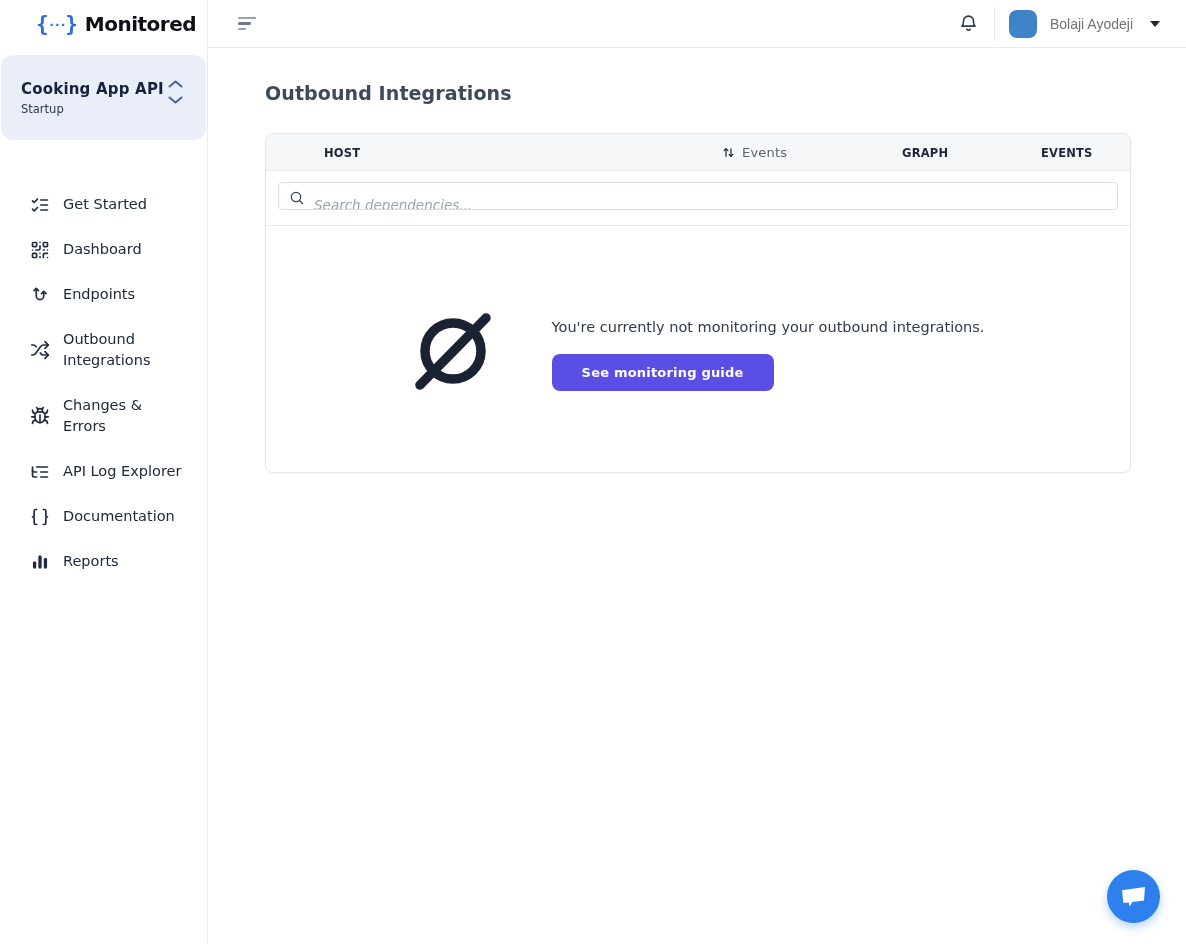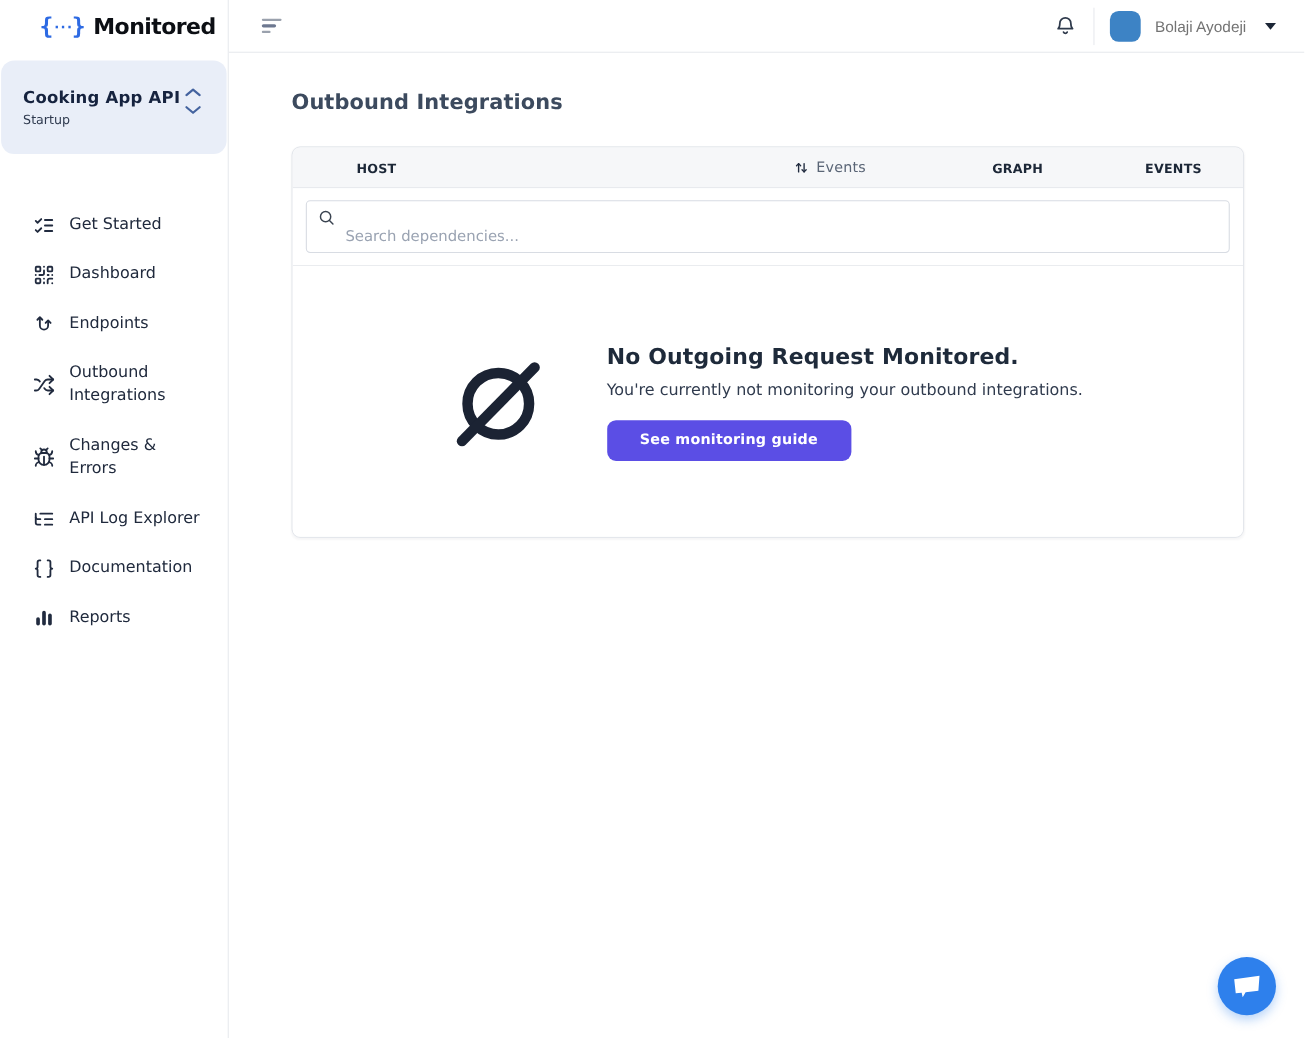--- a/index.html
+++ b/index.html
@@ -65,22 +65,22 @@
   .th{position:absolute;top:0;height:37px;display:flex;align-items:center;
     font-size:11.5px;font-weight:bold;color:#1c2737;letter-spacing:0.2px;}
   .th-host{left:58px;}
   .th-events-sort{left:455px;font-weight:normal;font-size:13px;color:var(--muted);gap:6px;cursor:pointer;background:none;border:none;font-family:inherit;}
   .th-events-sort svg{width:15px;height:15px;color:#212b3f;}
   .th-graph{left:608px;margin-left:28px;}
   .th-events{left:775px;}
   .search-row{padding:11px 12px;border-bottom:1px solid var(--border);background:#fff;}
   .search-wrap{position:relative;}
   .search-wrap svg{position:absolute;left:11px;top:8px;width:16px;height:16px;color:#3a4350;}
-  .search-input{width:100%;height:48px;border:1px solid #d8dce3;border-radius:4px;
-    padding:18px 10px 0 35px;font-size:13.5px;color:#27303f;font-family:inherit;outline:none;background:#fff;}
+  .search-input{width:100%;height:28px;border:1px solid #d8dce3;border-radius:4px;
+    padding:18px 10px 0 35px;font-size:13.5px;color:#27303f;font-family:inherit;outline:none;background:#fff;font-style:italic;}
   .search-input::placeholder{color:#9aa3b2;}
   .empty{height:246px;display:flex;align-items:center;justify-content:center;gap:58px;background:#fff;}
   .empty-icon svg{display:block;}
   .empty-text .empty-title{font-size:20px;font-weight:bold;color:#1e2a3a;letter-spacing:0.1px;}
   .empty-text .empty-desc{font-size:14.5px;color:#303b4e;margin-top:11px;}
   .cta-btn{margin-top:19px;background:var(--accent);color:#fff;border:none;border-radius:8px;
     padding:11px 30px;font-size:13px;font-weight:bold;font-family:inherit;cursor:pointer;letter-spacing:0.2px;}
 
   
   .chat-btn{position:absolute;right:26px;bottom:21px;width:53px;height:53px;border-radius:50%;
@@ -270,21 +270,20 @@
         </div>
 
         <div class="empty">
           <div class="empty-icon">
             <svg width="82" height="86" viewBox="0 0 82 86" fill="none">
               <circle cx="41" cy="45" r="28" stroke="#1b2333" stroke-width="9.5"></circle>
               <line x1="8" y1="79" x2="74" y2="12" stroke="#1b2333" stroke-width="9.5" stroke-linecap="round"></line>
             </svg>
           </div>
           <div class="empty-text">
-            <div class="empty-title">No Outgoing Request Monitored.</div>
             <div class="empty-desc">You're currently not monitoring your outbound integrations.</div>
             <button class="cta-btn">See monitoring guide</button>
           </div>
         </div>
       </section>
     </main>
   </div>
 
   <button class="chat-btn" aria-label="chat">
     <svg width="27" height="24" viewBox="0 0 27 24">

